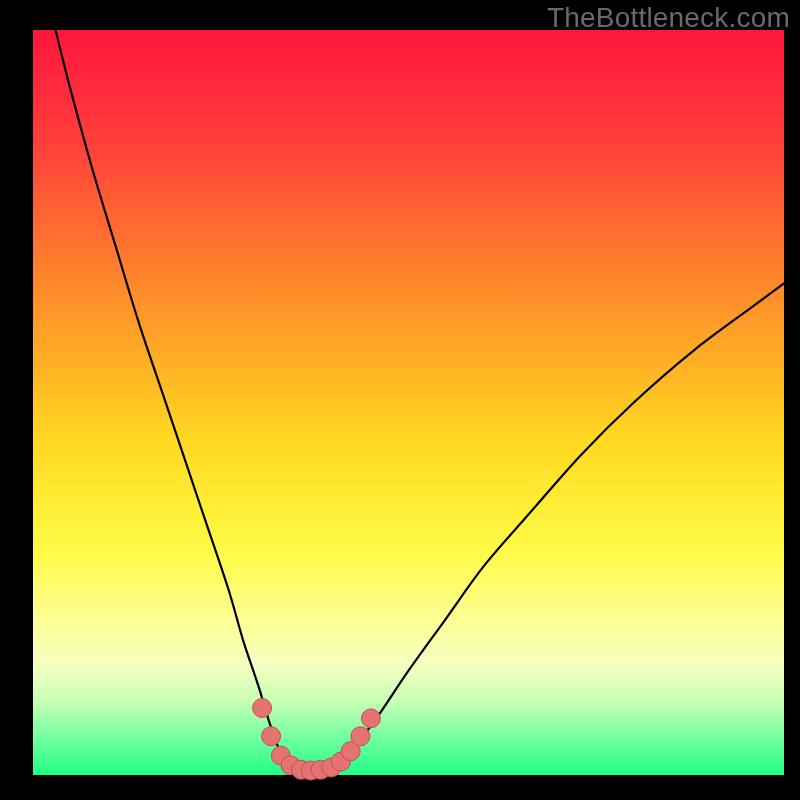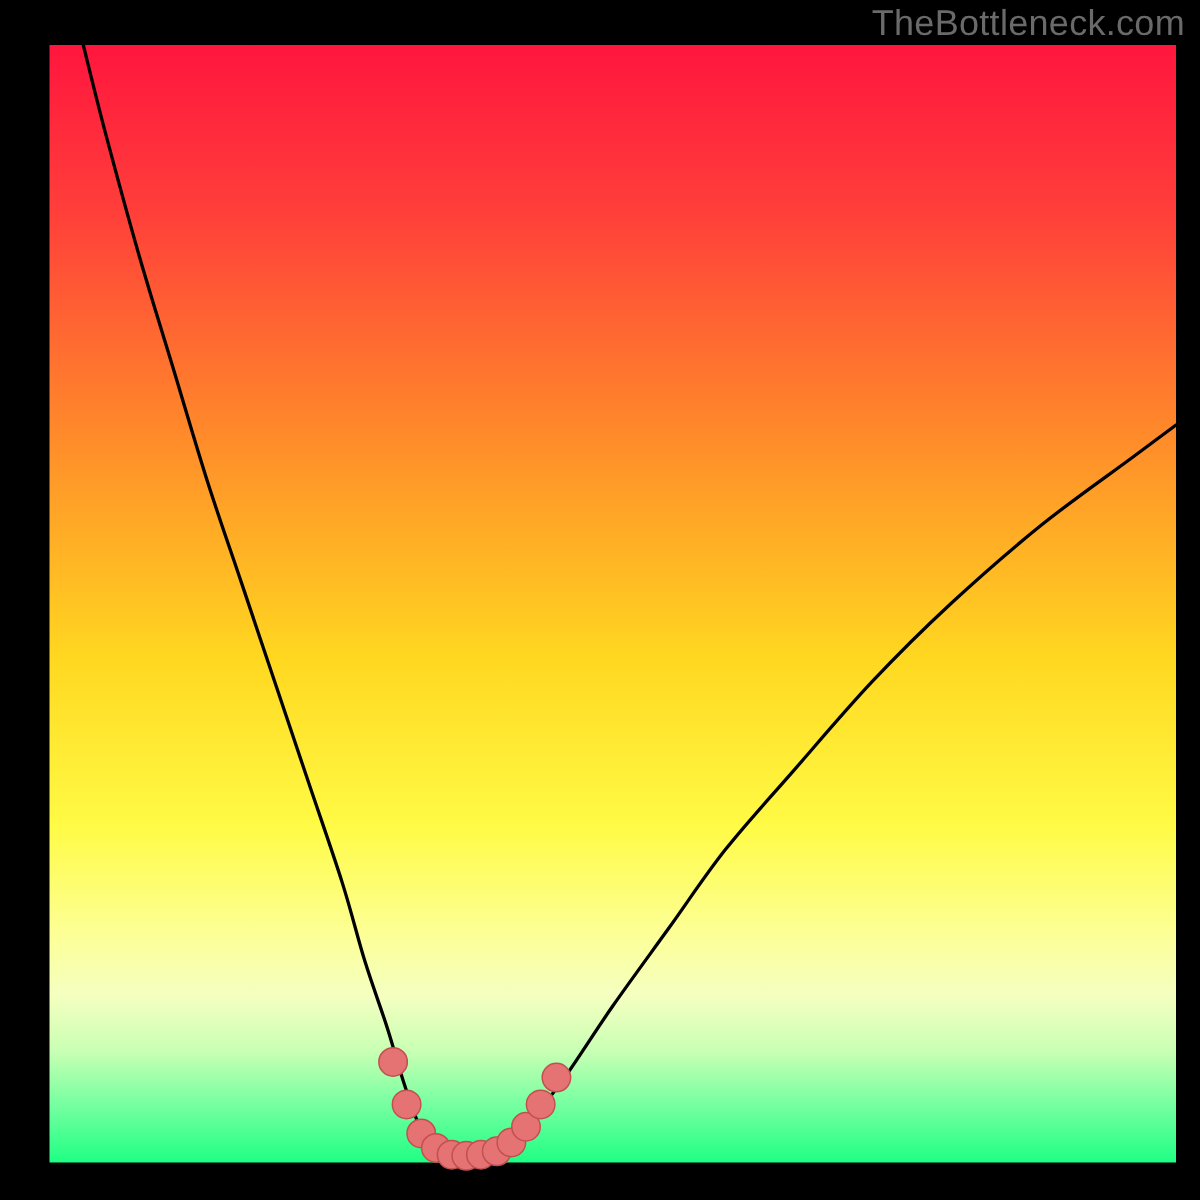--- a/index.html
+++ b/index.html
@@ -17,21 +17,21 @@
     top: 0;
     width: 800px;
     height: 800px;
     background: #000;
   }
   .watermark {
     position: absolute;
     top: 2px;
     right: 10px;
     color: #6a6a6a;
-    font-size: 24px;
+    font-size: 28px;
     font-weight: 500;
     letter-spacing: 0.2px;
     z-index: 10;
   }
   svg.plot {
     position: absolute;
     left: 0;
     top: 0;
   }
 </style>

